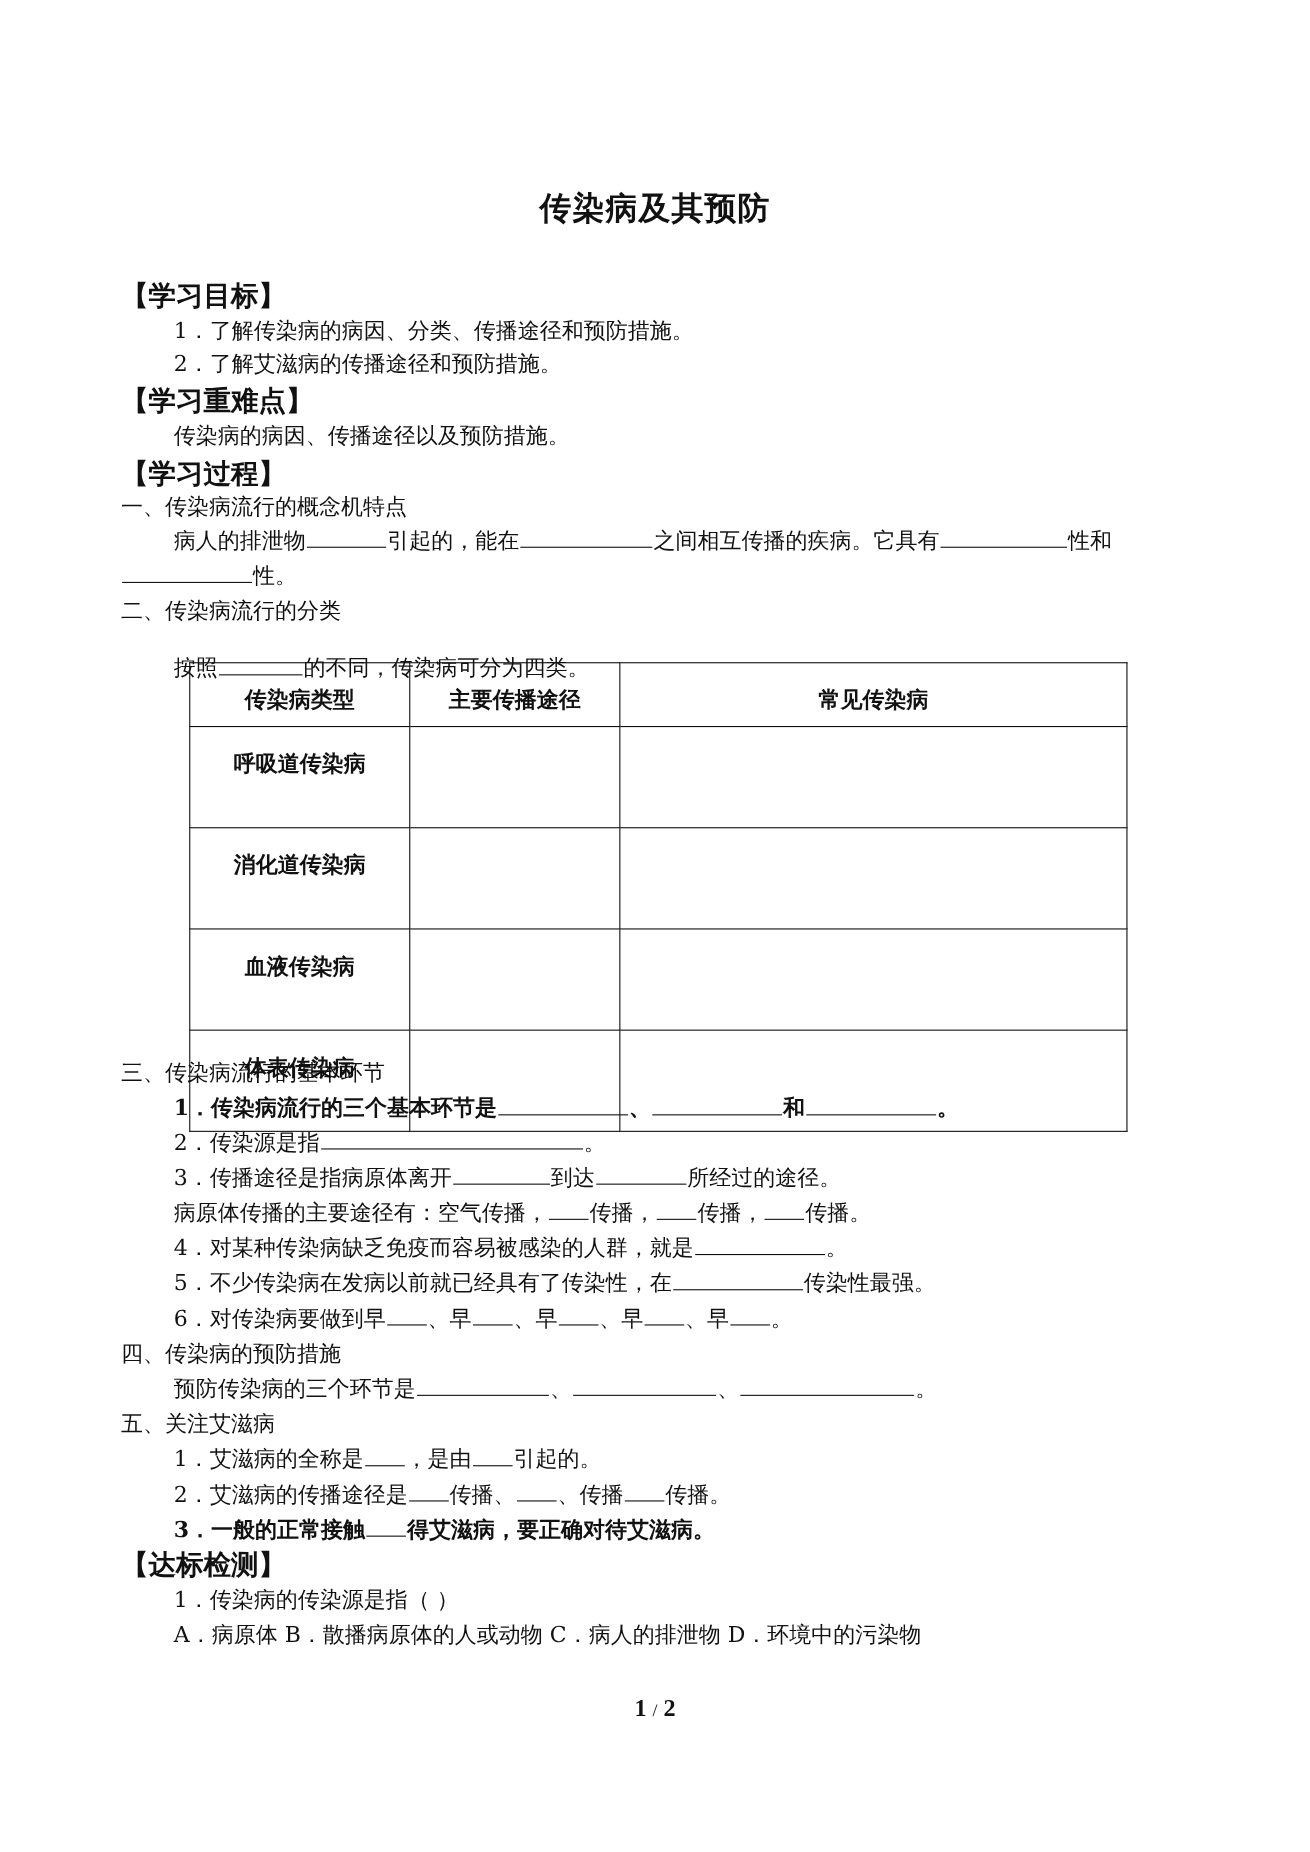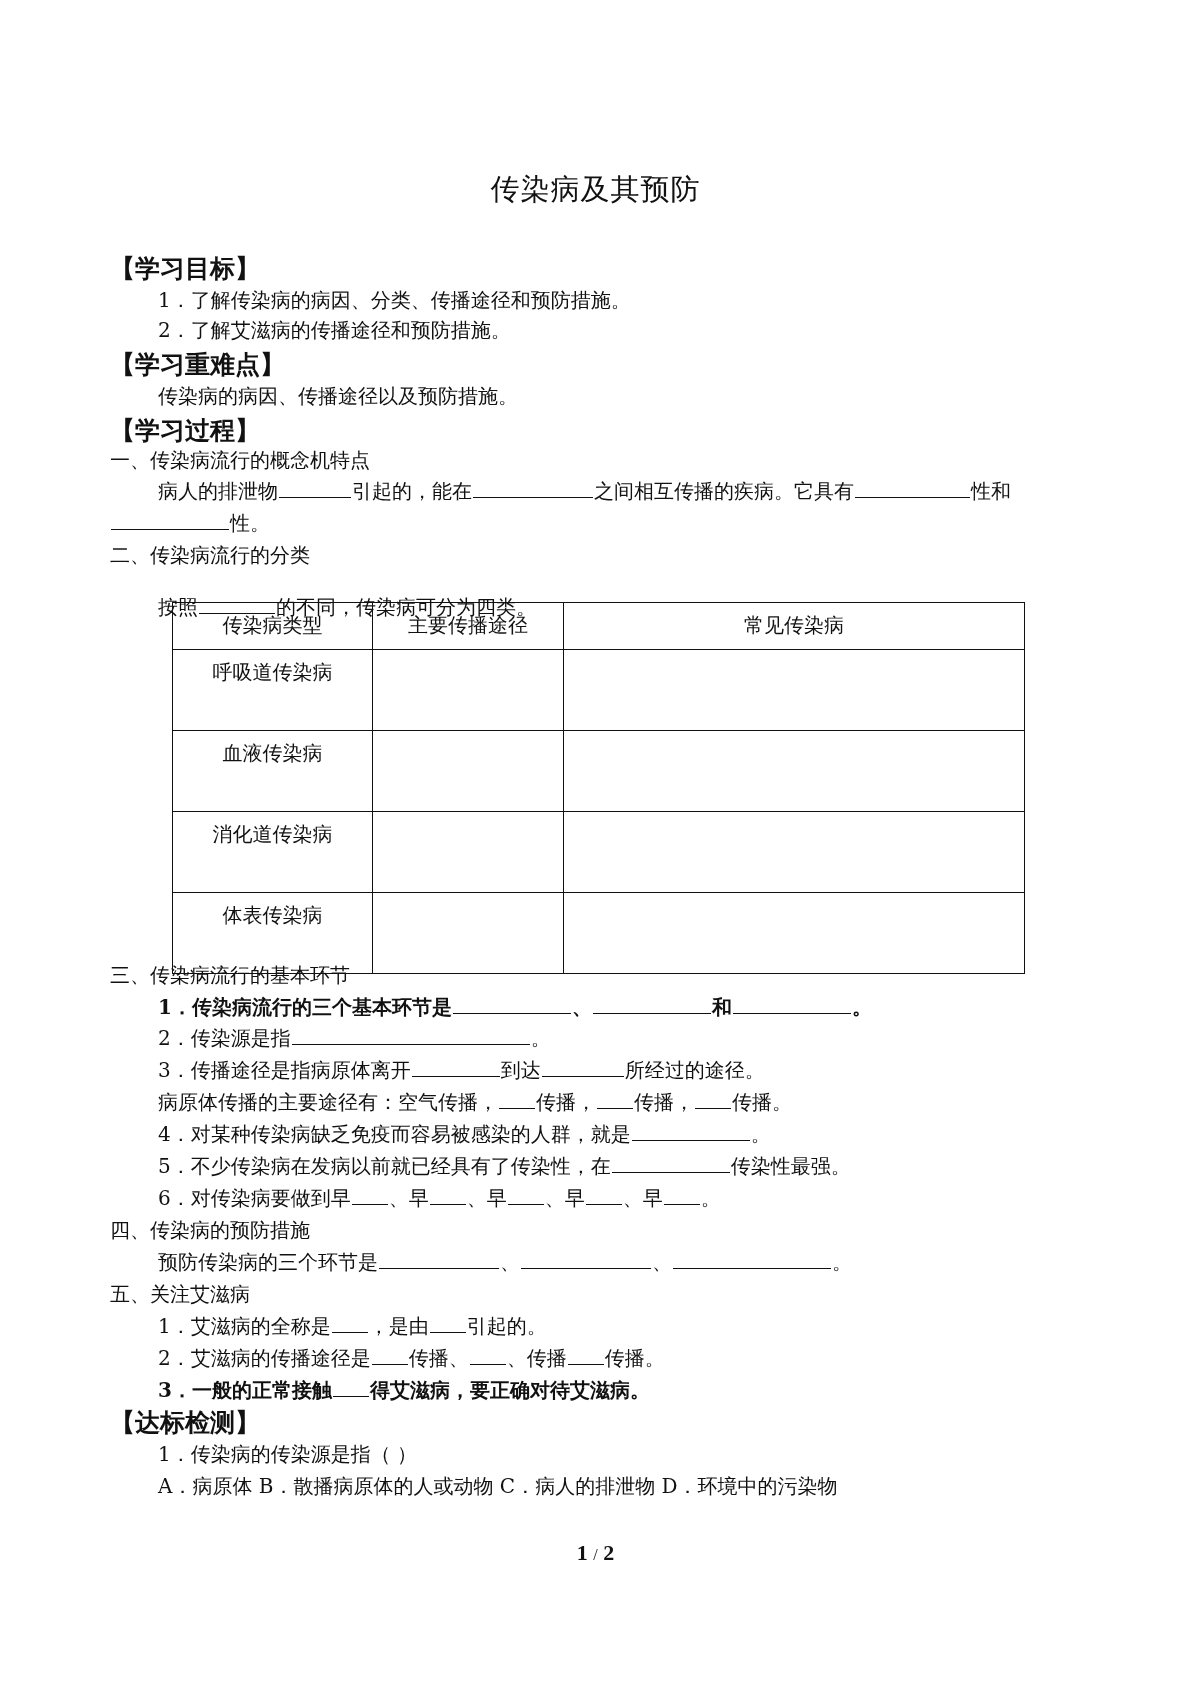--- a/index.html
+++ b/index.html
@@ -5,40 +5,40 @@
   html, body { margin: 0; padding: 0; background: #ffffff; }
   body {
     width: 1191px; height: 1684px; position: relative; overflow: hidden;
     font-family: "DejaVu Serif", "Liberation Serif", serif;
     color: #111111;
   }
   .abs { position: absolute; white-space: nowrap; }
   .title {
     left: 0; width: 1191px; top: 170px; text-align: center;
     font-family: "DejaVu Sans", "Liberation Sans", sans-serif;
-    font-weight: normal; font-size: 29px; letter-spacing: 1px;
+    font-weight: bold; font-size: 29px; letter-spacing: 1px;
   }
   .heading {
     font-family: "DejaVu Sans", "Liberation Sans", sans-serif;
     font-weight: bold; font-size: 25px; left: 110px;
   }
   .line { font-size: 20px; line-height: 28px; }
   .l1 { left: 110px; }
   .l2 { left: 158px; }
   .blank {
     display: inline-block; border-bottom: 1.5px solid #111;
     height: 20px; vertical-align: baseline; margin: 0 1px;
   }
   table.dtable {
     position: absolute; left: 172px; top: 602px;
     border-collapse: collapse; font-size: 20px;
   }
   table.dtable td, table.dtable th {
-    border: 1.5px solid #111; font-weight: normal;
-    vertical-align: top; text-align: center; padding: 9px 0 0 0;
+    border: 1.5px solid #111; font-weight: bold;
+    vertical-align: top; text-align: center; padding: 20px 0 0 0;
   }
   table.dtable th { height: 37px; }
   table.dtable td { height: 71px; }
   .footer {
     left: 0; width: 1191px; top: 1540px; text-align: center;
     font-family: "Liberation Serif", "DejaVu Serif", serif;
     font-weight: bold; font-size: 22px;
   }
   .footer .slash { font-weight: normal; font-size: 16px; }
 </style>
@@ -75,26 +75,26 @@
     <th style="width:199px;">传染病类型</th>
     <th style="width:190px;">主要传播途径</th>
     <th style="width:460px;">常见传染病</th>
   </tr>
   <tr>
     <td>呼吸道传染病</td>
     <td></td>
     <td></td>
   </tr>
   <tr>
-    <td>血液传染病</td>
+    <td>消化道传染病</td>
     <td></td>
     <td></td>
   </tr>
   <tr>
-    <td>消化道传染病</td>
+    <td>血液传染病</td>
     <td></td>
     <td></td>
   </tr>
   <tr>
     <td>体表传染病</td>
     <td></td>
     <td></td>
   </tr>
 </tbody>
   </table>

